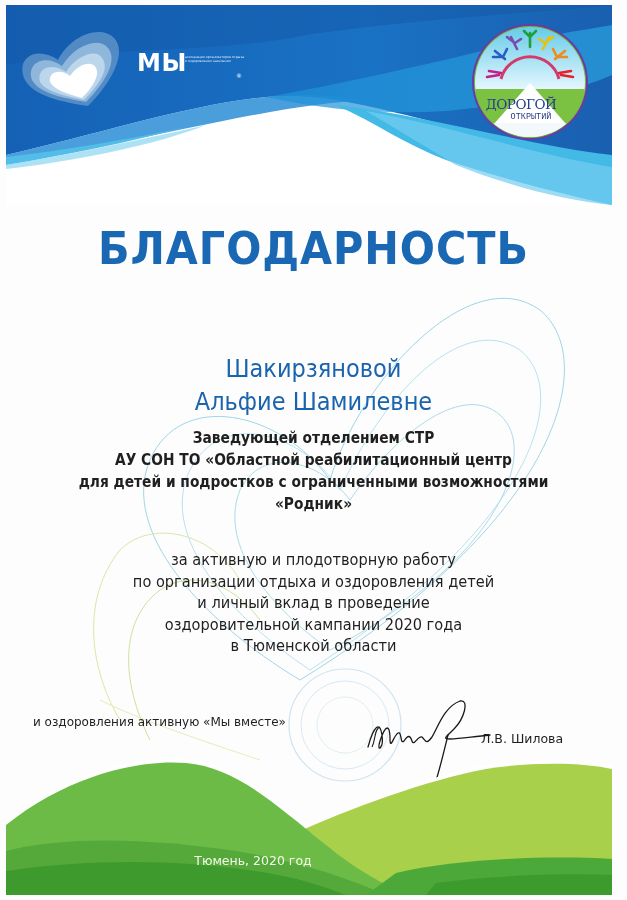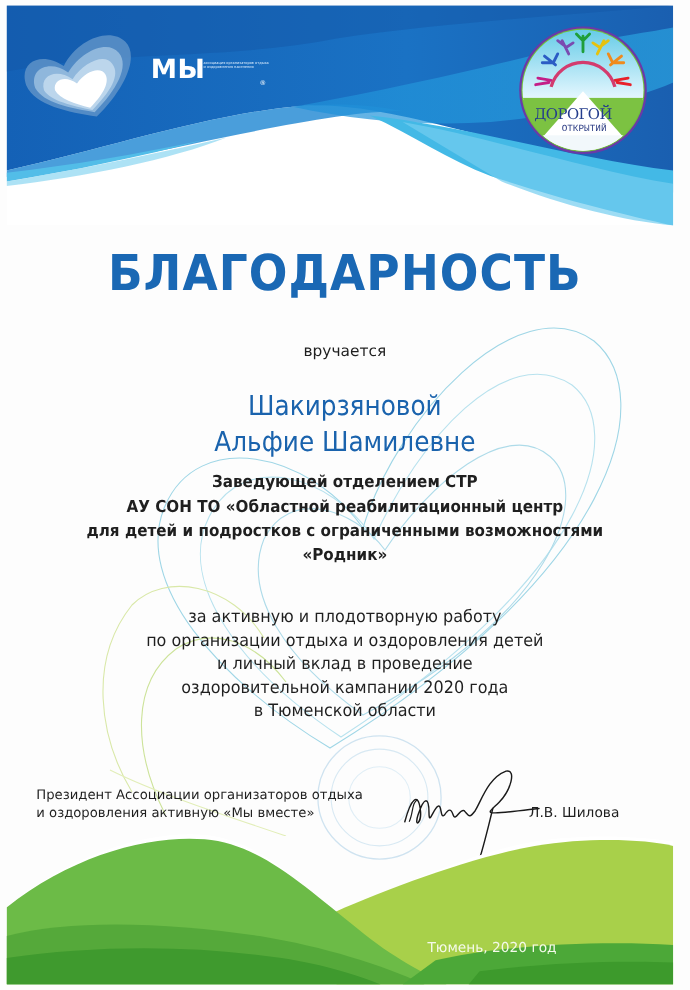--- a/index.html
+++ b/index.html
@@ -19,21 +19,21 @@
   .center { position:absolute; left:0; width:627px; text-align:center; color:#1f1f1f; }
   .presented { top:312px; font-size:14px; }
   .name { font-size:25px; color:#1a63ad; line-height:33px; top:352px; font-family:"DejaVu Sans", sans-serif; transform:scaleX(0.9); }
   .position { top:427px; font-size:15px; font-weight:bold; line-height:22px; transform:scaleX(0.92); }
   .reason { top:550px; font-size:15.5px; line-height:21.5px; transform:scaleX(0.94); }
   .sign-title { position:absolute; left:33px; top:714px; font-size:12px; line-height:16.5px; color:#1f1f1f; }
   .signer { position:absolute; left:481px; top:731px; font-size:12.5px; color:#1f1f1f; }
   .signature { position:absolute; left:360px; top:695px; width:135px; height:95px; }
   .stamp { position:absolute; left:285px; top:665px; width:120px; height:120px; }
   .hills { position:absolute; left:6px; top:755px; width:606px; height:140px; }
-  .footer-city { position:absolute; left:0; width:506px; text-align:right; top:853px; font-size:12.5px; color:#f4f9ea; }
+  .footer-city { position:absolute; left:0; width:506px; text-align:center; top:853px; font-size:12.5px; color:#f4f9ea; }
 </style>
 </head>
 <body>
 
 <div class="page">
 
   <svg class="banner" viewBox="0 0 606 200" preserveAspectRatio="none">
     <defs>
       <linearGradient id="gb1" x1="0" y1="0" x2="1" y2="0">
         <stop offset="0" stop-color="#1461b6"></stop>
@@ -107,21 +107,20 @@
       <path d="M310,470 C220,410 160,330 190,270 C220,210 300,230 340,290 C380,200 460,110 520,150 C570,190 540,320 310,470 Z" stroke="#b8e2ee"></path>
       <path d="M330,450 C260,400 220,340 240,290 C262,245 320,260 350,300 C390,240 460,180 500,215 C540,250 500,360 330,450 Z" stroke="#aedbe9"></path>
       <path d="M120,520 C90,470 80,400 120,350 C150,320 210,330 240,380" stroke="#d9e8a8"></path>
       <path d="M150,540 C120,480 120,420 160,390 C190,370 230,380 260,420" stroke="#cde39a"></path>
       <path d="M100,500 C140,520 200,540 260,560" stroke="#e2eeb8"></path>
     </g>
   </svg>
 
   <div class="title">БЛАГОДАРНОСТЬ</div>
 
-  <div class="center presented">вручается</div>
 
   <div class="center name">
     <div>Шакирзяновой</div>
     <div>Альфие Шамилевне</div>
   </div>
 
   <div class="center position">
     <div>Заведующей отделением СТР</div>
     <div>АУ СОН ТО «Областной реабилитационный центр</div>
     <div>для детей и подростков с ограниченными возможностями</div>
@@ -136,21 +135,20 @@
     <div>в Тюменской области</div>
   </div>
 
   <svg class="stamp" viewBox="0 0 120 120">
     <circle cx="60" cy="60" r="56" fill="none" stroke="#cfe3f0" stroke-width="1.2"></circle>
     <circle cx="60" cy="60" r="44" fill="none" stroke="#d8e9f3" stroke-width="1"></circle>
     <circle cx="60" cy="60" r="28" fill="none" stroke="#e0eef6" stroke-width="1"></circle>
   </svg>
 
   <div class="sign-title">
-    <div>Президент Ассоциации организаторов отдыха</div>
     <div>и оздоровления активную «Мы вместе»</div>
   </div>
 
   <svg class="signature" viewBox="0 0 135 95">
     <path d="M8,52 C14,30 20,26 22,40 C24,54 16,58 20,46 C26,28 30,30 30,44 C30,56 34,40 38,38 C42,36 40,50 44,46 C48,40 50,40 52,46 C54,52 58,40 62,42 C66,46 66,50 72,42 C78,32 84,12 100,6 C110,4 104,24 94,34 C86,42 82,44 90,44 C100,44 110,42 130,40" fill="none" stroke="#1a1a1a" stroke-width="1.3" stroke-linecap="round"></path>
     <path d="M88,40 C84,56 80,74 74,92" fill="none" stroke="#1a1a1a" stroke-width="1.3" stroke-linecap="round"></path>
     <path d="M12,52 C16,44 14,34 20,32" fill="none" stroke="#1a1a1a" stroke-width="1.1"></path>
   </svg>
 
   <div class="signer">Л.В. Шилова</div>

